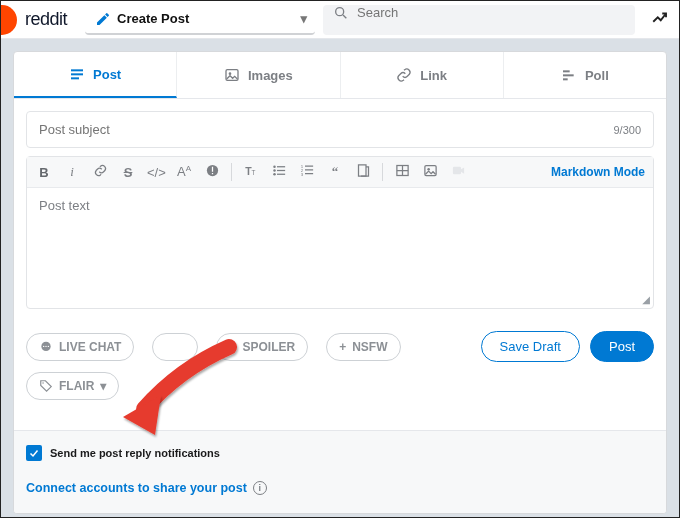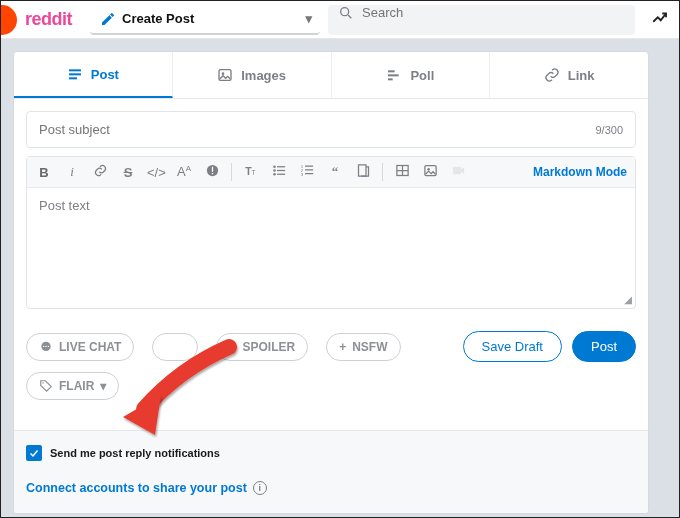--- a/index.html
+++ b/index.html
@@ -22,24 +22,24 @@
     gap: 8px;
     background: #fff;
   }
   .logo-circle {
     width: 16px; height: 30px;
     border-radius: 0 15px 15px 0;
     background:#ff4500;
     margin-left:-10px;
   }
   .logo-text {
-    font-weight: 700;
+    font-weight: 400;
     font-size: 18px;
     letter-spacing: -0.5px;
-    color:#ec4899;
+    color:#0f172a;
   }
   .create-post-btn {
     display:flex; align-items:center;
     gap:6px;
     margin-left:10px;
     font-weight:600;
     color:#111;
     padding:6px 10px;
     border-radius:4px;
     width:230px;
@@ -62,21 +62,21 @@
   }
   .searchbox input {
     border:none; background:transparent; outline:none;
     flex:1; font-size:13px; color:#333;
   }
   .trend-icon { color:#222; margin-left:8px; }
 
   
   .page {
     background:#dae0e6;
-    padding:12px 30px 0 12px;
+    padding:12px 12px 0 12px;
     height:480px;
   }
   .card {
     background:#fff;
     border:1px solid #d7d9dc;
     border-radius:4px;
     overflow:hidden;
   }
   
   .tabs {
@@ -244,31 +244,31 @@
       <div class="tab">
         <svg viewBox="0 0 24 24">
             <rect x="3" y="4" width="18" height="16" rx="2" fill="none" stroke="#7c7f84" stroke-width="2"></rect>
             <circle cx="9" cy="10" r="2" fill="#7c7f84"></circle>
             <path d="M4 18l5-5 4 4 3-3 4 4" stroke="#7c7f84" stroke-width="2" fill="none"></path>
           </svg>
         <span>Images</span>
       </div>
       <div class="tab">
         <svg viewBox="0 0 24 24">
+            <path d="M10 14a5 5 0 0 0 7 0l3-3a5 5 0 0 0-7-7l-1 1M14 10a5 5 0 0 0-7 0l-3 3a5 5 0 0 0 7 7l1-1" stroke="#7c7f84" stroke-width="2" fill="none"></path>
+          </svg>
+        <span>Link</span>
+      </div>
+      <div class="tab">
+        <svg viewBox="0 0 24 24">
             <rect x="3" y="5" width="10" height="3" fill="#7c7f84"></rect>
             <rect x="3" y="11" width="16" height="3" fill="#7c7f84"></rect>
             <rect x="3" y="17" width="7" height="3" fill="#7c7f84"></rect>
           </svg>
         <span>Poll</span>
-      </div>
-      <div class="tab">
-        <svg viewBox="0 0 24 24">
-            <path d="M10 14a5 5 0 0 0 7 0l3-3a5 5 0 0 0-7-7l-1 1M14 10a5 5 0 0 0-7 0l-3 3a5 5 0 0 0 7 7l1-1" stroke="#7c7f84" stroke-width="2" fill="none"></path>
-          </svg>
-        <span>Link</span>
       </div>
     </div>
 
     <div class="inner">
 
       <div class="subject">
         <input placeholder="Post subject" style="">
         <span class="count">9/300</span>
       </div>
 

